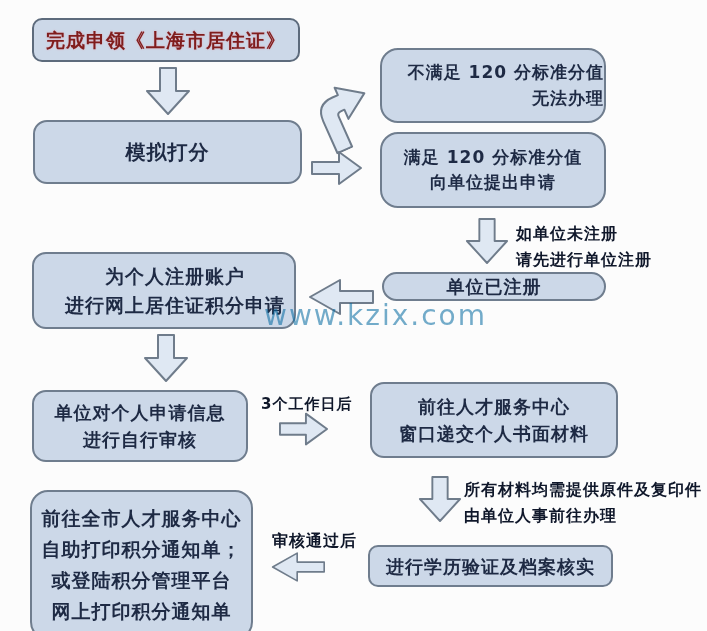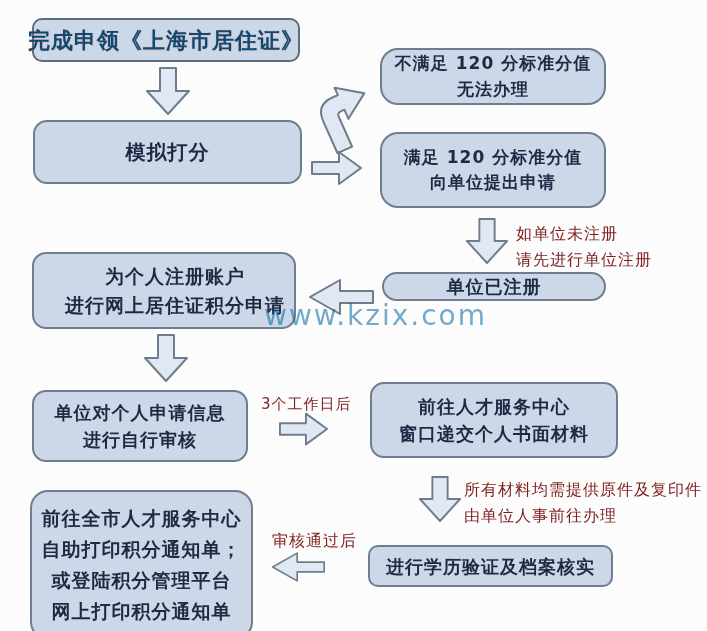--- a/index.html
+++ b/index.html
@@ -27,30 +27,30 @@
     justify-content: center;
     text-align: center;
     color: #1e2a44;
     font-weight: 600;
     letter-spacing: 1px;
     line-height: 1.5;
   }
   .fbox .bline { white-space: nowrap; }
   .bold { font-weight: 800; }
   .red-title {
-    color: #0c4a6e;
+    color: #7f1d1d;
     font-weight: 800;
-    font-size: 22px;
+    font-size: 19px;
     letter-spacing: 1px;
     text-shadow: 0 0 2px rgba(255,120,130,0.45);
   }
   .note {
     position: absolute;
-    color: #7f1d1d;
-    font-weight: 400;
+    color: #0f172a;
+    font-weight: 700;
     font-size: 16px;
     line-height: 1.62;
     white-space: nowrap;
     letter-spacing: 1px;
   }
   .arrow { position: absolute; }
   .arrow svg { display: block; }
   .arrow path {
     fill: #dfe8f3;
     stroke: #6f7c8b;
@@ -64,21 +64,21 @@
     font-size: 28px;
     color: #0369a1;
     opacity: 0.55;
     letter-spacing: 2px;
     z-index: 20;
     font-weight: 400;
   }
   
   #box-complete-permit   { left: 32px;  top: 18px;  width: 268px; height: 44px;  border-radius: 10px; border-color: #5d6b7c; }
   #box-simulated-scoring { left: 33px;  top: 120px; width: 269px; height: 64px;  font-size: 20px; font-weight: 800; }
-  #box-not-meet          { left: 380px; top: 48px;  width: 226px; height: 57px;  font-size: 17px; border-radius: 18px; }
+  #box-not-meet          { left: 380px; top: 48px;  width: 226px; height: 75px;  font-size: 17px; border-radius: 18px; align-items: flex-end; }
   #box-meet              { left: 380px; top: 132px; width: 226px; height: 76px;  font-size: 17px; border-radius: 18px; }
   #box-employer-registered { left: 382px; top: 272px; width: 224px; height: 29px; font-size: 18px; border-radius: 20px; }
   #box-register-account  { left: 32px;  top: 252px; width: 264px; height: 77px;  font-size: 19px; font-weight: 800; padding-left: 22px; }
   #box-employer-review   { left: 32px;  top: 390px; width: 216px; height: 72px;  font-size: 18px; }
   #box-talent-center     { left: 370px; top: 382px; width: 248px; height: 76px;  font-size: 18px; font-weight: 800; }
   #box-verification      { left: 368px; top: 545px; width: 245px; height: 42px;  font-size: 18px; border-radius: 10px; }
   #box-print-notice      { left: 30px;  top: 490px; width: 223px; height: 150px; font-size: 19px; border-radius: 18px; line-height: 1.62; }
   
   #arrow-down-1 { left: 145px; top: 67px; }
   #arrow-curved { left: 316px; top: 84px; transform: rotate(-24deg); }

